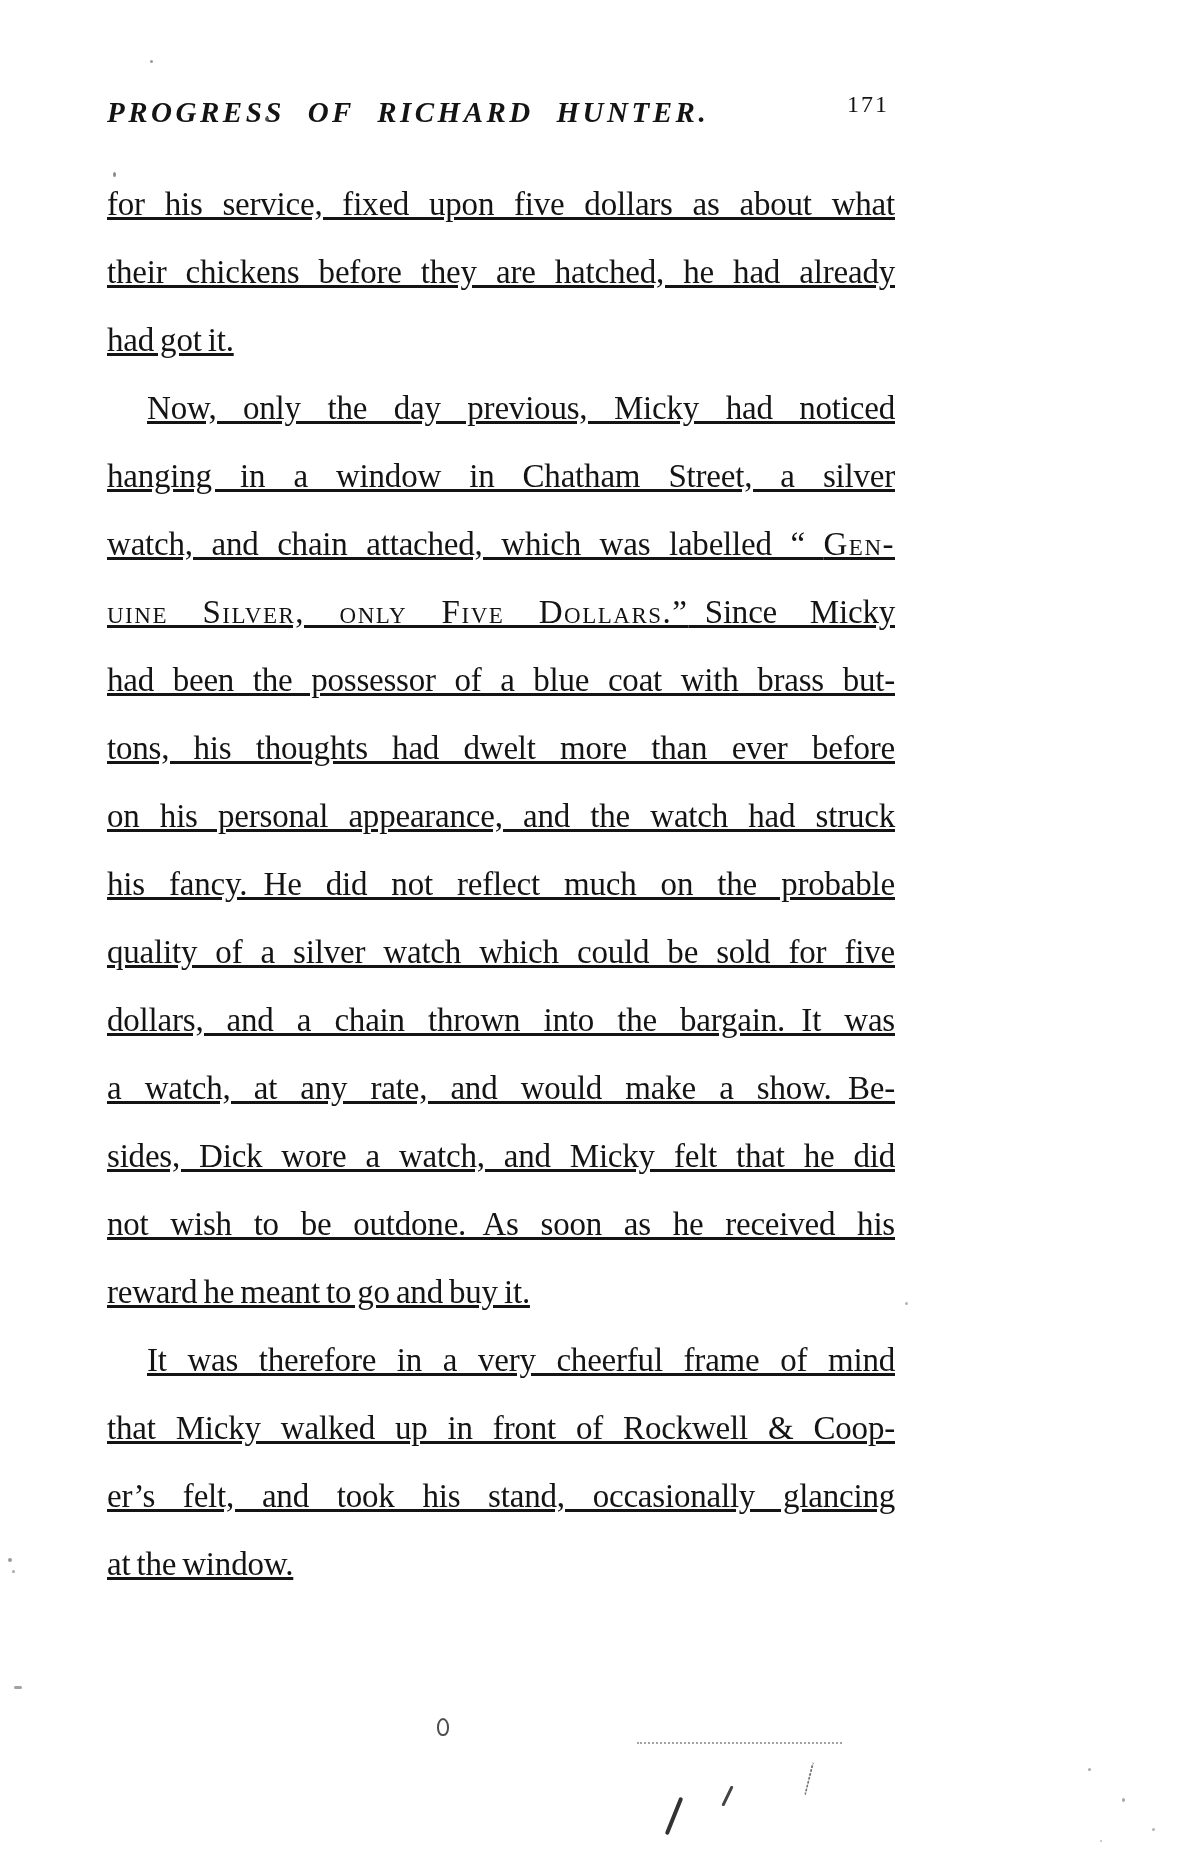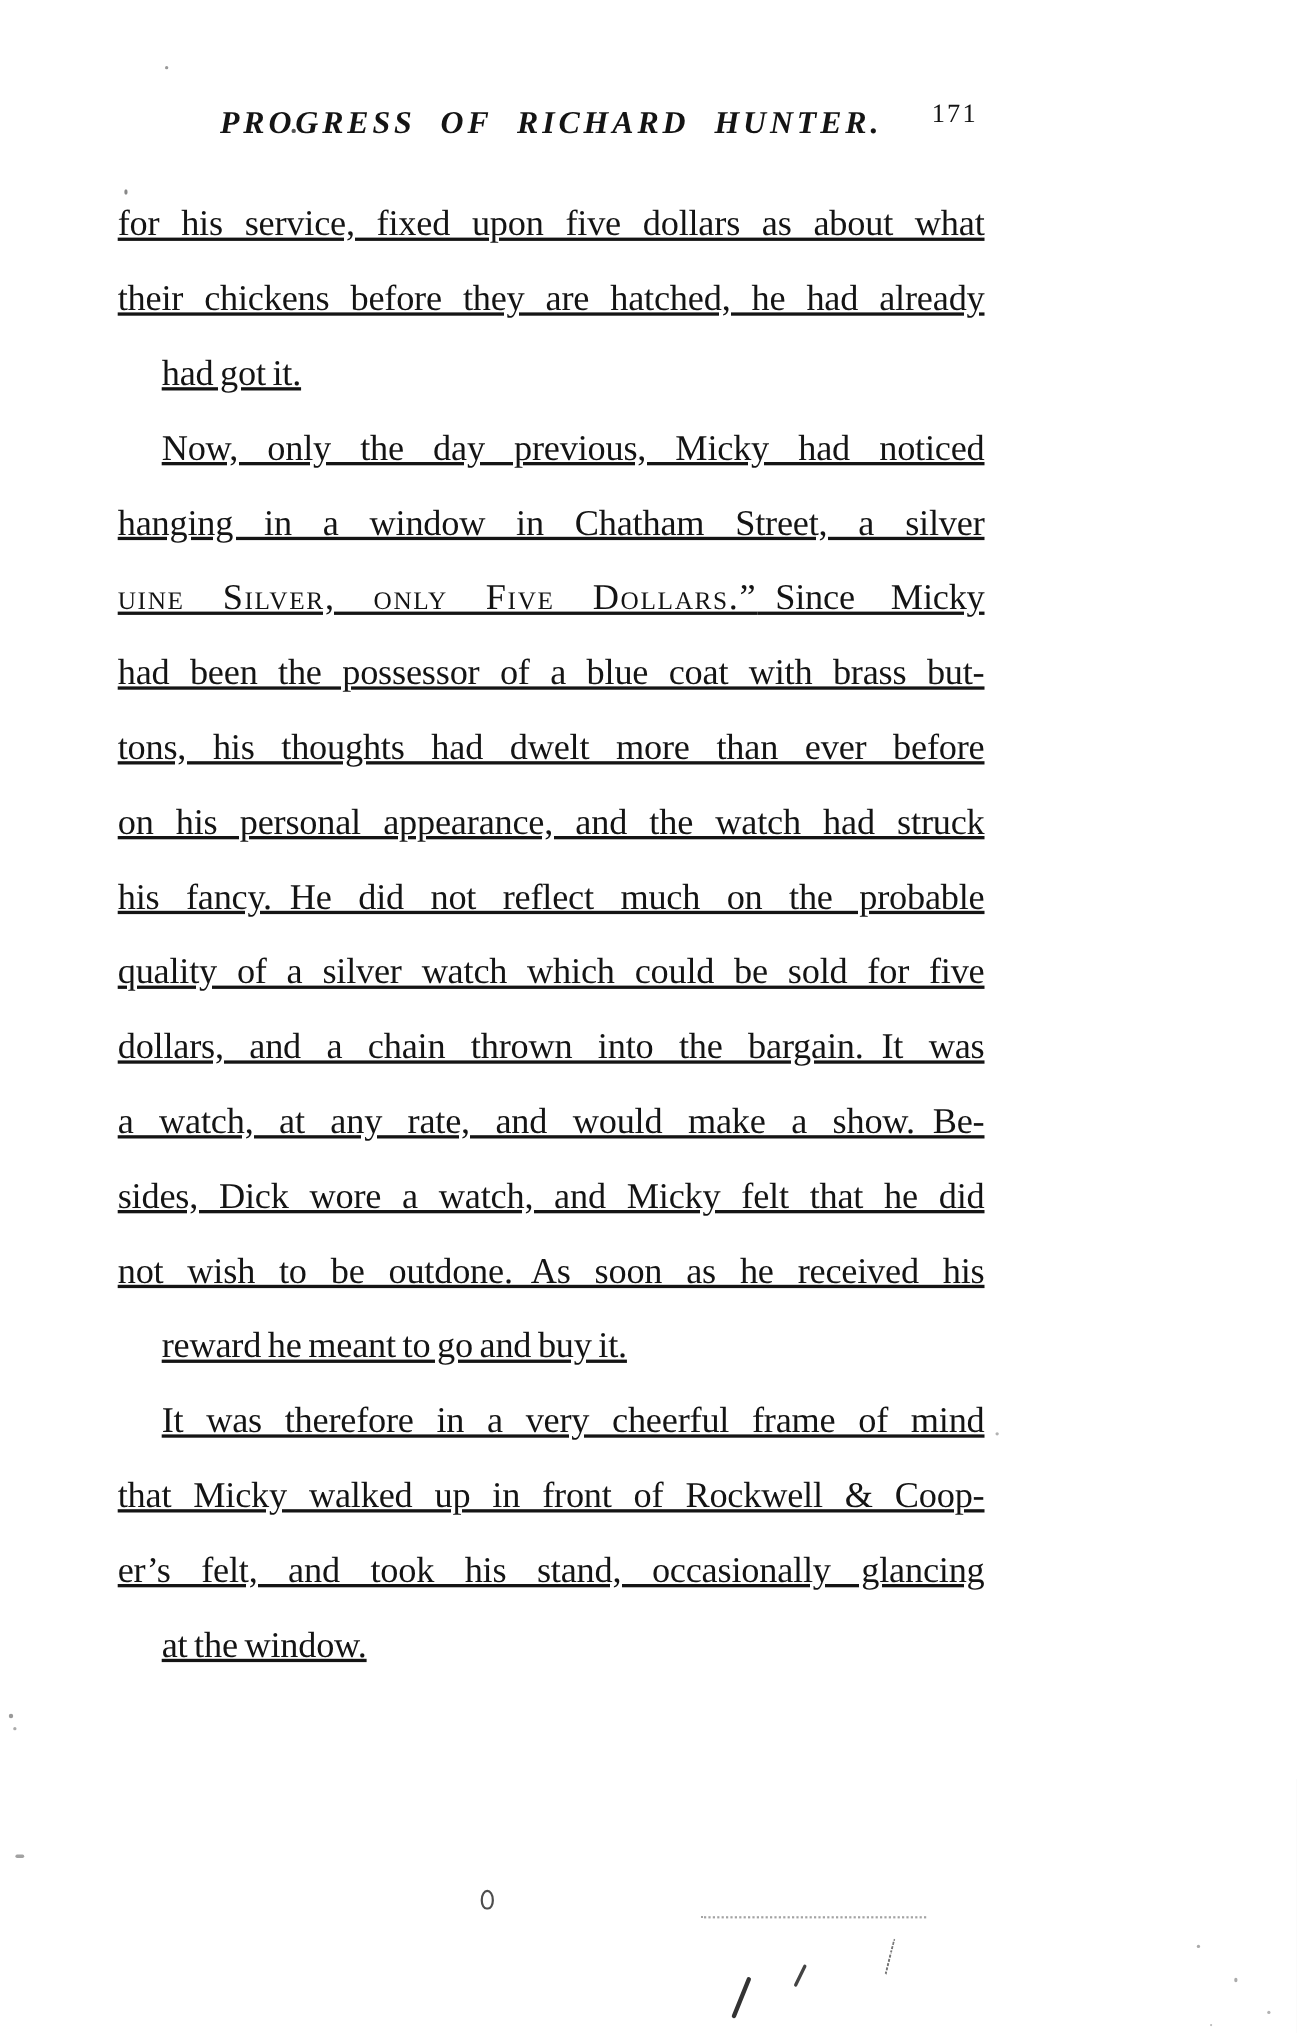--- a/index.html
+++ b/index.html
@@ -15,21 +15,21 @@
   
   .header {
     position: absolute;
     left: 107px;
     top: 96px;
     width: 788px;
     height: 52px;
   }
   .running-title {
     display: block;
-    text-align: center;
+    text-align: left;
     font-style: italic;
     font-weight: bold;
     font-size: 29px;
     letter-spacing: 3.5px;
     word-spacing: 12px;
     white-space: nowrap;
   }
   .page-number {
     position: absolute;
     right: 6px;
@@ -51,21 +51,21 @@
     height: 68px;
     line-height: 68px;
     font-size: 33px;
     letter-spacing: -0.2px;
     word-spacing: -2px;
     text-align: justify;
     text-align-last: justify;
     white-space: normal;
   }
   .line.indent { text-indent: 40px; }
-  .line.last { text-align-last: left; margin-left: 40px; }
+  .line.last { text-align-last: left; }
   .sc { font-variant: small-caps; letter-spacing: 1.5px; }
   
   .speck {
     position: absolute;
     background: #555;
     border-radius: 50%;
   }
   .dash-line {
     position: absolute;
     left: 637px;
@@ -101,20 +101,21 @@
     <span class="running-title">PROGRESS OF RICHARD HUNTER.</span>
     <span class="page-number">171</span>
   </div>
 
   <div class="body-text" id="body-text">
       <div class="line"><span>for his service, fixed upon five dollars as about what</span></div>
       <div class="line"><span>their chickens before they are hatched, he had already</span></div>
       <div class="line last"><span>had got it.</span></div>
       <div class="line indent"><span>Now, only the day previous, Micky had noticed</span></div>
       <div class="line"><span>hanging in a window in Chatham Street, a silver</span></div>
+      <div class="line"><span>watch, and chain attached, which was labelled “ </span><span class="sc">Gen-</span></div>
       <div class="line"><span class="sc">uine Silver, only Five Dollars.”</span><span> Since Micky</span></div>
       <div class="line"><span>had been the possessor of a blue coat with brass but-</span></div>
       <div class="line"><span>tons, his thoughts had dwelt more than ever before</span></div>
       <div class="line"><span>on his personal appearance, and the watch had struck</span></div>
       <div class="line"><span>his fancy. He did not reflect much on the probable</span></div>
       <div class="line"><span>quality of a silver watch which could be sold for five</span></div>
       <div class="line"><span>dollars, and a chain thrown into the bargain. It was</span></div>
       <div class="line"><span>a watch, at any rate, and would make a show. Be-</span></div>
       <div class="line"><span>sides, Dick wore a watch, and Micky felt that he did</span></div>
       <div class="line"><span>not wish to be outdone. As soon as he received his</span></div>

